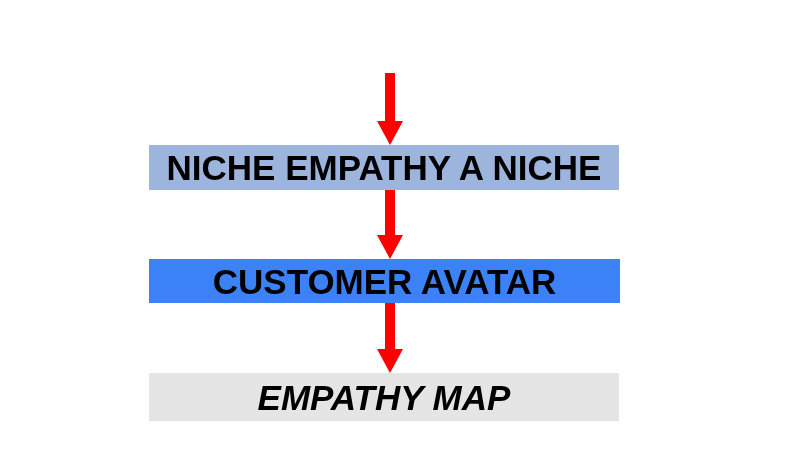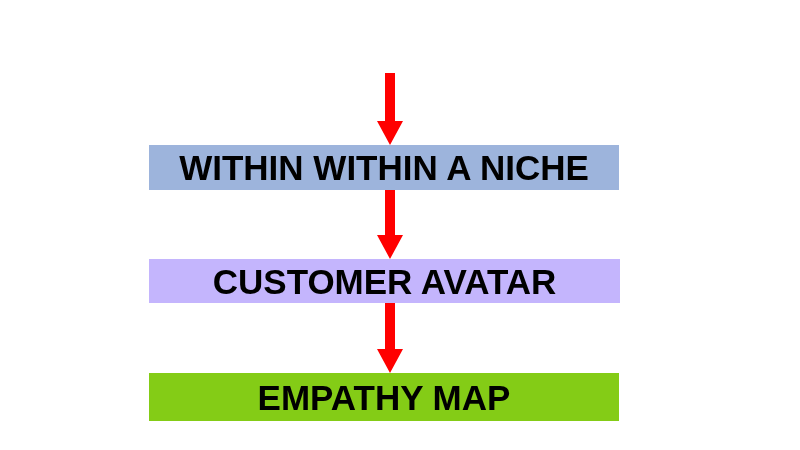--- a/index.html
+++ b/index.html
@@ -84,36 +84,36 @@
 <div id="canvas">
 
 
   <div class="flow-arrow" id="arrow-1">
     <svg viewBox="0 0 36 72" preserveAspectRatio="none" aria-hidden="true">
       <polygon points="13,0 23,0 23,48 31,48 18,72 5,48 13,48" fill="#FF0000"></polygon>
     </svg>
   </div>
 
   <div class="stage-box" id="box-niche-within-a-niche" style="background:#9DB4DC;">
-    <span class="stage-label">WITHIN WITHIN A NICHE</span>
+    <span class="stage-label">NICHE EMPATHY A NICHE</span>
   </div>
 
   <div class="flow-arrow" id="arrow-2">
     <svg viewBox="0 0 36 69" preserveAspectRatio="none" aria-hidden="true">
       <polygon points="13,0 23,0 23,45 31,45 18,69 5,45 13,45" fill="#FF0000"></polygon>
     </svg>
   </div>
 
-  <div class="stage-box" id="box-customer-avatar" style="background:#c4b5fd;">
+  <div class="stage-box" id="box-customer-avatar" style="background:#3b82f6;">
     <span class="stage-label">CUSTOMER AVATAR</span>
   </div>
 
   <div class="flow-arrow" id="arrow-3">
     <svg viewBox="0 0 36 70" preserveAspectRatio="none" aria-hidden="true">
       <polygon points="13,0 23,0 23,46 31,46 18,70 5,46 13,46" fill="#FF0000"></polygon>
     </svg>
   </div>
 
-  <div class="stage-box" id="box-empathy-map" style="background:#84cc16;">
+  <div class="stage-box" id="box-empathy-map" style="background:#e5e5e5;font-style:italic;">
     <span class="stage-label">EMPATHY MAP</span>
   </div>
 
 </div>
 
 </body></html>

